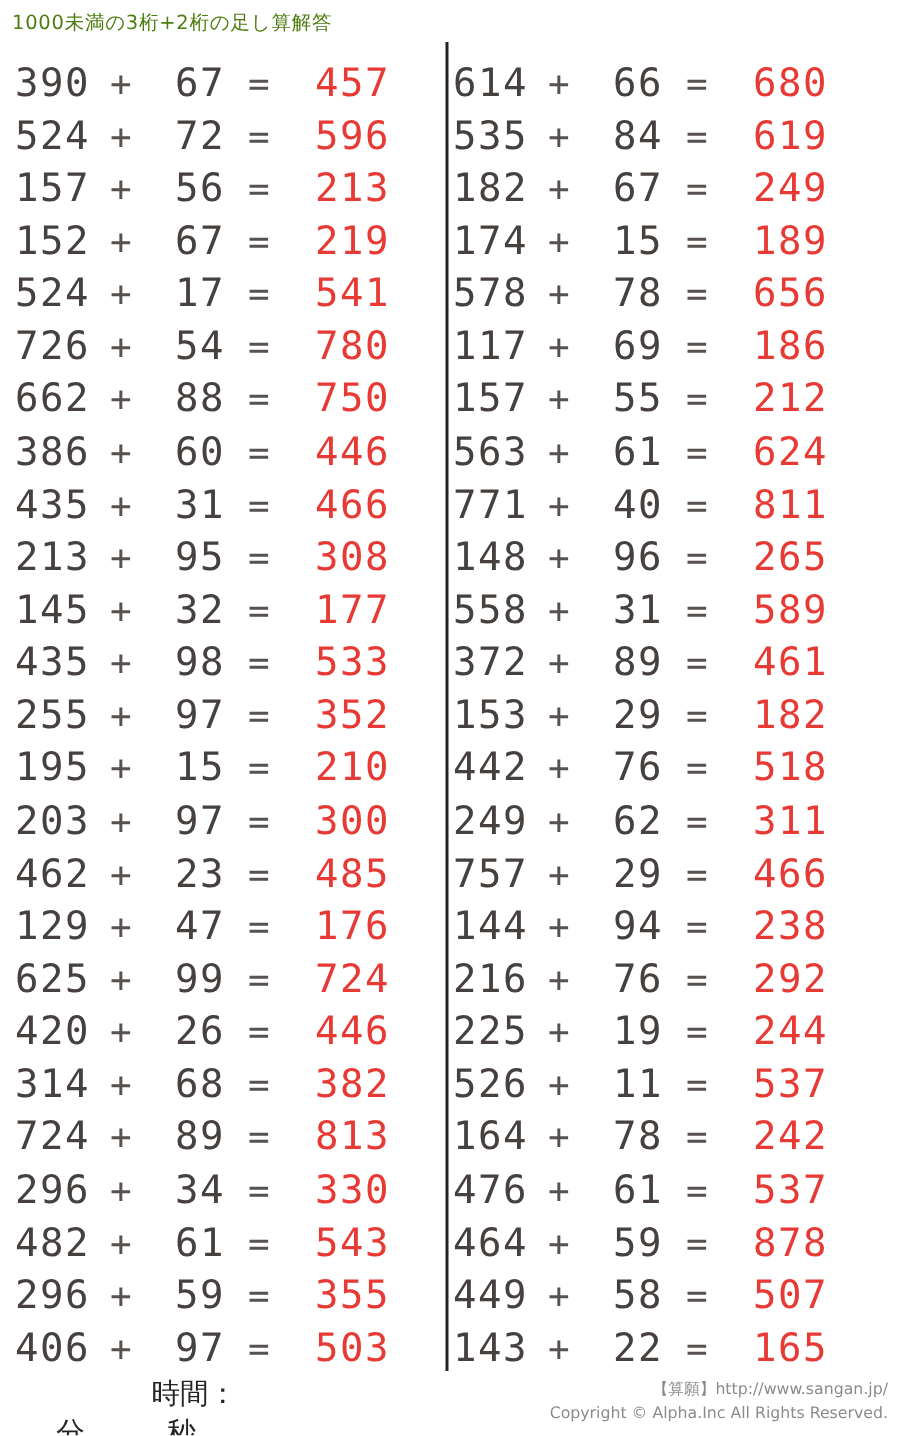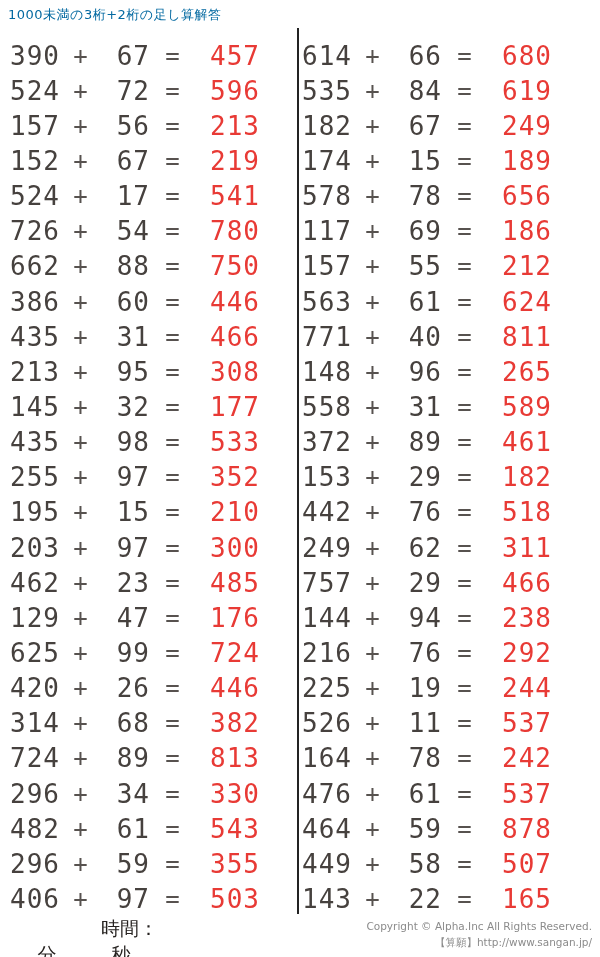--- a/index.html
+++ b/index.html
@@ -5,21 +5,21 @@
   html, body { margin: 0; padding: 0; background: #ffffff; }
   .page {
     position: relative;
     width: 600px; height: 957px;
     background: #ffffff;
     font-family: "DejaVu Sans Mono", monospace;
     overflow: hidden;
   }
   .title {
     position: absolute; left: 8px; top: 6px;
-    font-size: 13px; color: #0369a1;
+    font-size: 13px; color: #4d7c0f;
     font-family: "DejaVu Sans", sans-serif;
     letter-spacing: 0.5px;
   }
   .divider {
     position: absolute; left: 297px; top: 28px;
     width: 2px; height: 886px; background: #232323;
   }
   .columns { position: absolute; top: 38px; left: 0; width: 600px; display: flex; }
   .col { box-sizing: border-box; }
   .col-left  { width: 276px; padding-left: 6px; }
@@ -479,17 +479,17 @@
   <div class="footer">
     <div class="time-area">
       <span class="time-label">時間：</span>
       <span class="time-blank">
         <span>分</span>
         <span>秒</span>
       </span>
       <span class="progress">243/400</span>
     </div>
     <div class="copyright">
+      <div>【算願】http://www.sangan.jp/</div>
       <div>Copyright © Alpha.Inc All Rights Reserved.</div>
-      <div>【算願】http://www.sangan.jp/</div>
     </div>
   </div>
 </div>
 
 </body></html>

